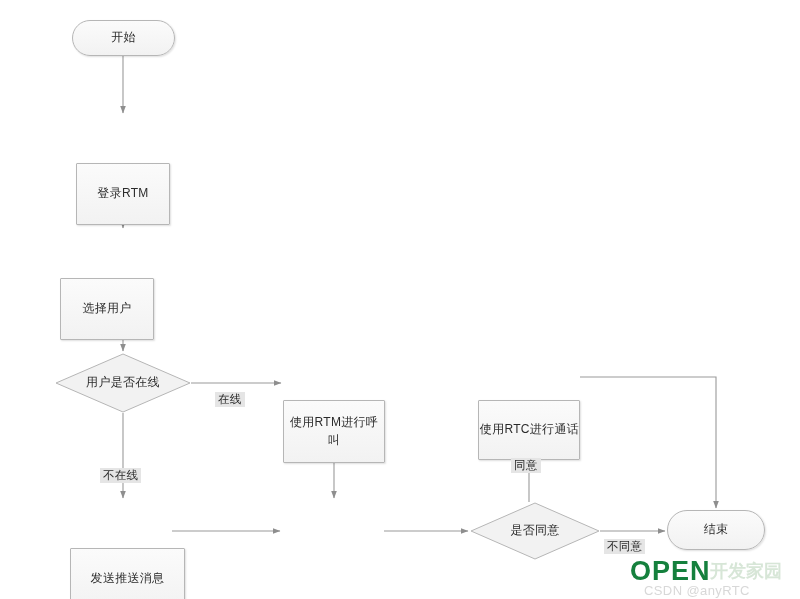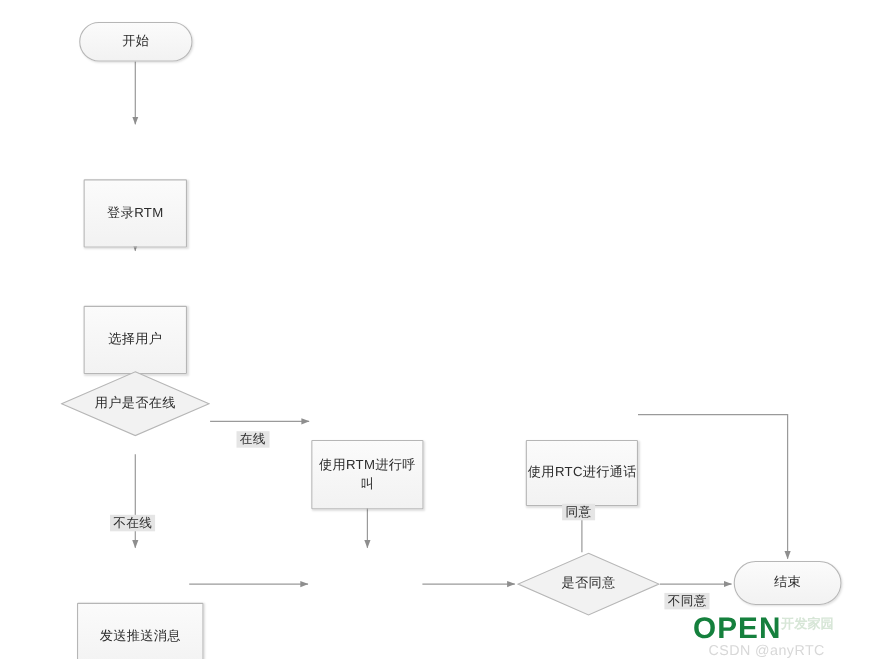--- a/index.html
+++ b/index.html
@@ -89,21 +89,21 @@
     font-size: 27px;
     font-weight: bold;
     color: #15803d;
     letter-spacing: 1px;
   }
   .wm-cn {
     position: absolute;
     left: 80px;
     top: 3px;
     font-family: "Liberation Sans", "DejaVu Sans", sans-serif;
-    font-size: 12px;
+    font-size: 18px;
     font-weight: bold;
     color: #d7e6d7;
     letter-spacing: 0px;
   }
   .wm-sub {
     position: absolute;
     left: 14px;
     top: 27px;
     font-family: "Liberation Sans", "DejaVu Sans", sans-serif;
     font-size: 13px;
@@ -149,25 +149,25 @@
   </svg>
 
   <div class="node terminator" style="left:72px; top:20px; width:103px; height:36px;">
     <span>开始</span>
   </div>
 
   <div class="node process" style="left:76px; top:115px; width:94px; height:62px;">
     <span>登录RTM</span>
   </div>
 
-  <div class="node process" style="left:76px; top:230px; width:94px; height:62px;">
+  <div class="node process" style="left:60px; top:230px; width:94px; height:62px;">
     <span>选择用户</span>
   </div>
 
-  <div class="node decision" style="left:55px; top:337px; width:136px; height:60px;justify-content:center;">
+  <div class="node decision" style="left:55px; top:353px; width:136px; height:60px;justify-content:center;">
     <svg class="dia-shape" viewBox="0 0 136 60" preserveAspectRatio="none">
       <polygon points="68,1 135,30 68,59 1,30" fill="#f2f2f2" stroke="#b6b6b6" stroke-width="1"></polygon>
     </svg>
     <span class="dia-label">用户是否在线</span>
   </div>
 
   <div class="node process" style="left:283px; top:352px; width:102px; height:63px;">
     <span>使用RTM进行呼叫</span>
   </div>
 

